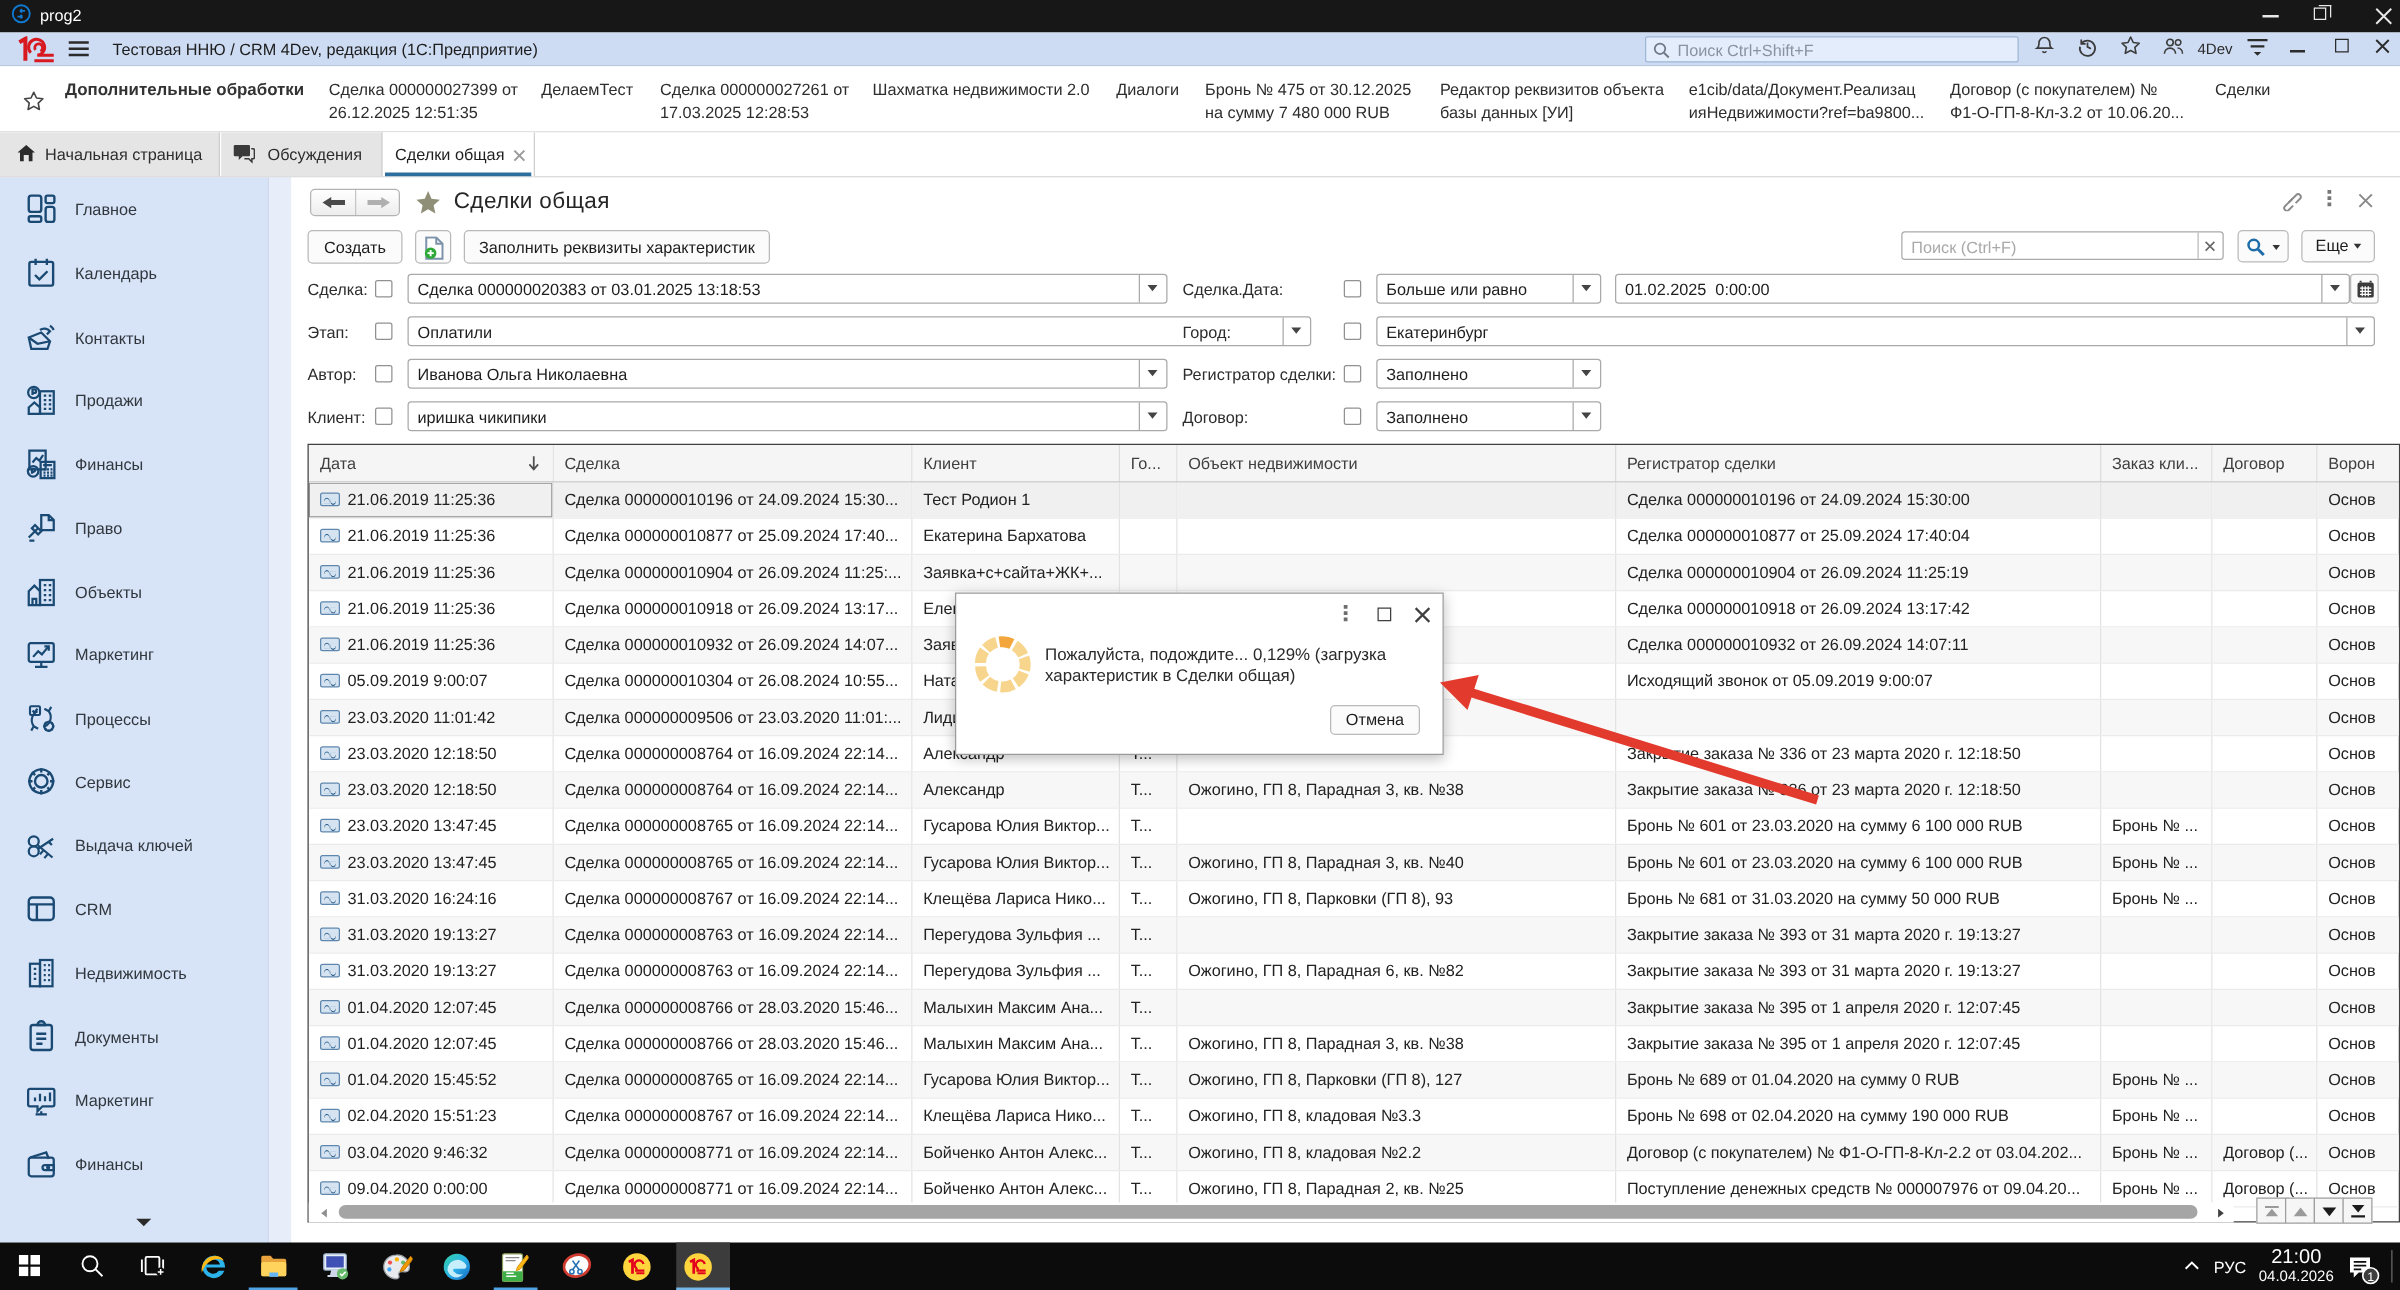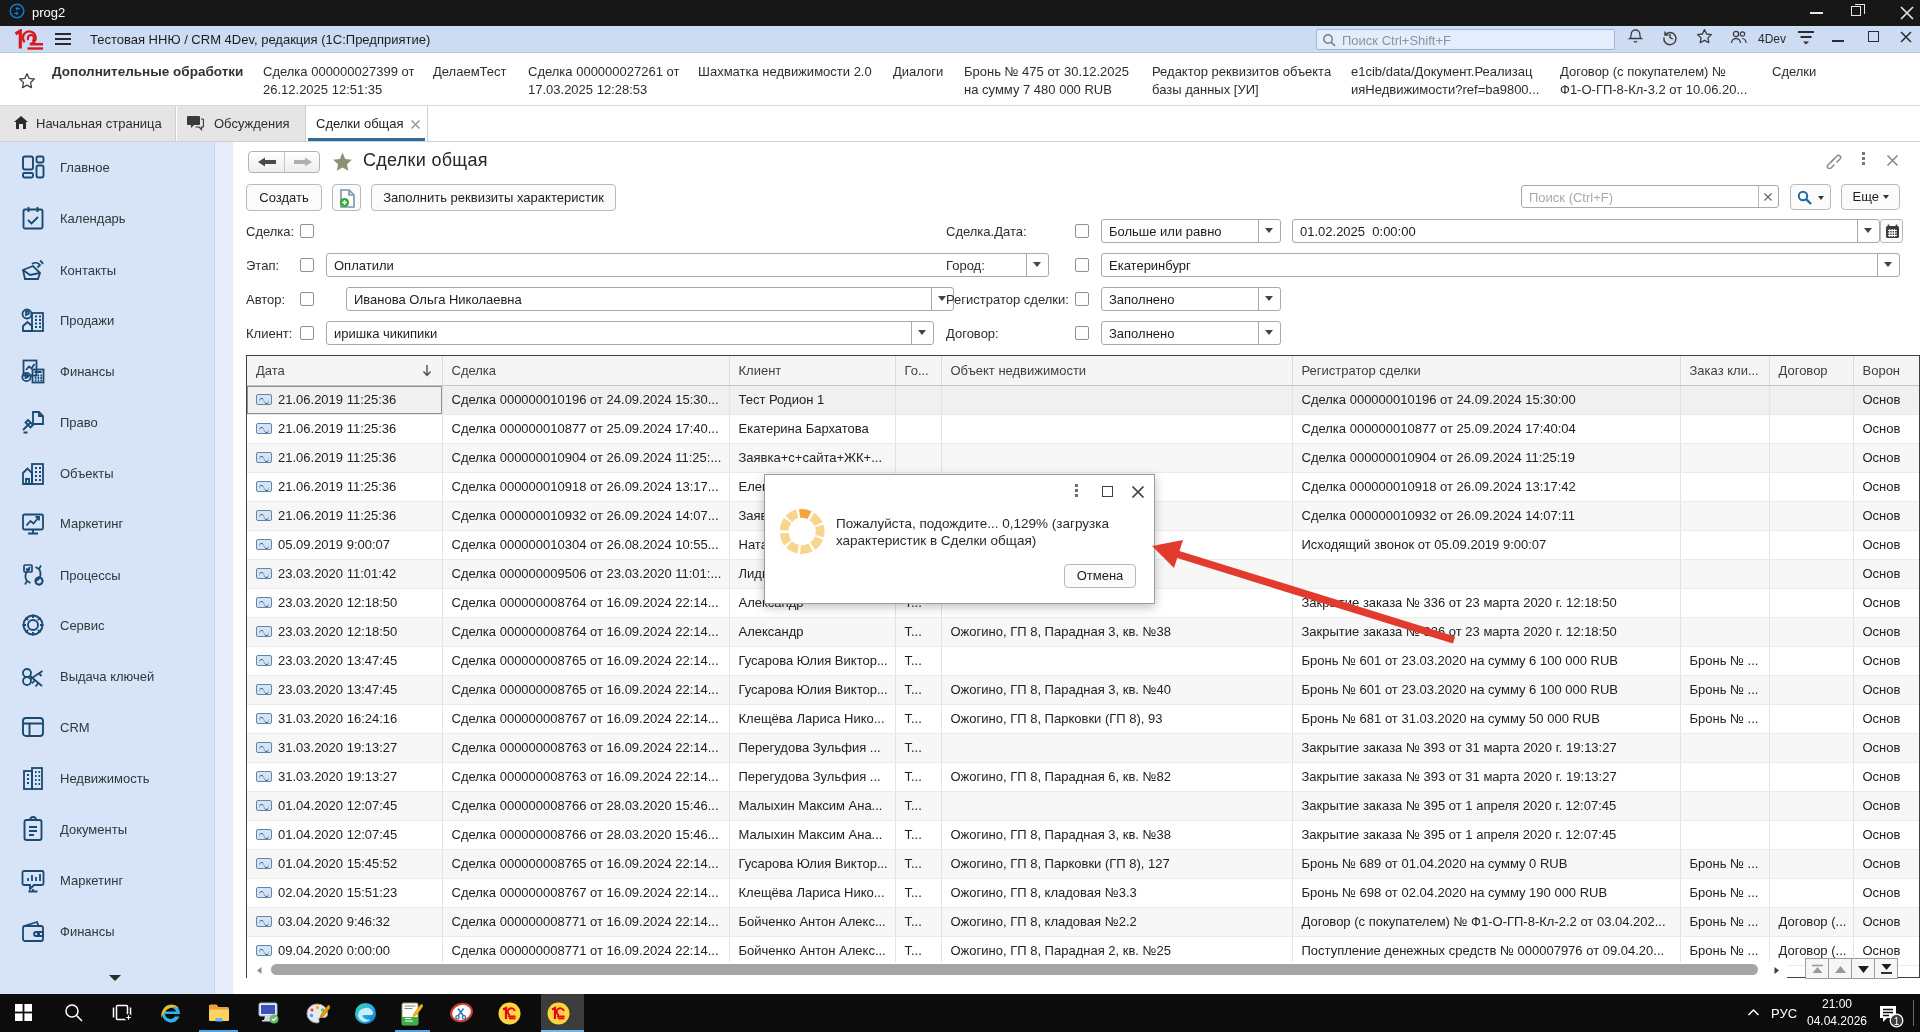--- a/index.html
+++ b/index.html
@@ -377,29 +377,33 @@
    <svg class="abs" style="left:6px;top:5px" width="15" height="15" viewBox="0 0 15 15">
         <circle cx="6" cy="6" r="4.2" fill="none" stroke="#1e6ca8" stroke-width="2"></circle>
         <path d="M9.2 9.2 L14 14" stroke="#1e6ca8" stroke-width="2.4"></path>
       </svg>
    <div class="abs" style="left:27px;top:11px;border:3.5px solid transparent;border-top:4.5px solid #333;"></div>
  </div>
  <div class="btn" style="left:1608px;top:42px;width:59px;height:26px;line-height:24px;">Еще <span style="display:inline-block;vertical-align:-1px;border:3.5px solid transparent;border-top:4.5px solid #333;"></span></div>
 
  <div class="flbl" style="left:13px;top:82px;">Сделка:</div>
  <div class="cb" style="left:67px;top:82px;"></div>
+ <div class="inp" style="left:93px;top:77px;width:608px;height:24px;">
+      <div class="tx">Сделка 000000020383 от 03.01.2025 13:18:53</div>
+      <div class="dd"></div>
+    </div>
  <div class="flbl" style="left:13px;top:116px;">Этап:</div>
  <div class="cb" style="left:67px;top:116px;"></div>
  <div class="inp" style="left:93px;top:111px;width:723px;height:24px;">
       <div class="tx">Оплатили</div>
       <div class="dd"></div>
     </div>
  <div class="flbl" style="left:13px;top:150px;">Автор:</div>
  <div class="cb" style="left:67px;top:150px;"></div>
- <div class="inp" style="left:93px;top:145px;width:608px;height:24px;margin-left:20px;">
+ <div class="inp" style="left:93px;top:145px;width:608px;height:24px;">
       <div class="tx">Иванова Ольга Николаевна</div>
       <div class="dd"></div>
     </div>
  <div class="flbl" style="left:13px;top:184px;">Клиент:</div>
  <div class="cb" style="left:67px;top:184px;"></div>
  <div class="inp" style="left:93px;top:179px;width:608px;height:24px;">
       <div class="tx">иришка чикипики</div>
       <div class="dd"></div>
     </div>
 
@@ -832,21 +836,21 @@
       <path d="M5 7.5 L8 6 V17" stroke="#e3001b" stroke-width="2.2" fill="none"></path>
       <path d="M16.8 9.2 a3.6 3.6 0 1 0 -5.6 3.6 L11 14.5 h6.5" stroke="#e3001b" stroke-width="1.8" fill="none"></path>
       <path d="M11 16.5 h6.5" stroke="#e3001b" stroke-width="1.6"></path>
     </svg>
  <div class="abs" style="left:199px;top:36px;width:39px;height:2px;background:#4fa3e3;"></div>
  <div class="abs" style="left:395px;top:36px;width:35px;height:2px;background:#4fa3e3;"></div>
  <svg class="abs" style="left:1747px;top:14px" width="13" height="9" viewBox="0 0 13 9">
       <path d="M1.5 7 L6.5 2 L11.5 7" stroke="#fff" stroke-width="1.5" fill="none"></path>
     </svg>
  <div class="tbtxt" style="left:1771px;top:12px;font-size:13px;">РУС</div>
- <div class="tbtxt" style="left:1812px;top:3px;width:50px;font-size:12px;text-align:center;">21:00</div>
+ <div class="tbtxt" style="left:1812px;top:3px;width:50px;font-size:16px;text-align:center;">21:00</div>
  <div class="tbtxt" style="left:1804px;top:20px;width:66px;font-size:12px;text-align:center;">04.04.2026</div>
  <svg class="abs" style="left:1878px;top:10px" width="26" height="24" viewBox="0 0 26 24">
       <path d="M2 2 h16 v12 h-9 l-4 4 v-4 h-3 z" fill="#fff"></path>
       <path d="M5 5.5 h10 M5 8.5 h10 M5 11.5 h6" stroke="#0c0c0c" stroke-width="1.4"></path>
       <circle cx="18.5" cy="16.5" r="6.3" fill="#3e3e3e" stroke="#fff" stroke-width="1.3"></circle>
       <text x="18.5" y="20.5" font-size="10" fill="#fff" text-anchor="middle" font-family="Liberation Sans">1</text>
     </svg>
  <div class="abs" style="left:1913px;top:6px;width:1px;height:26px;background:#6a6a6a;"></div>
 </div>
 

